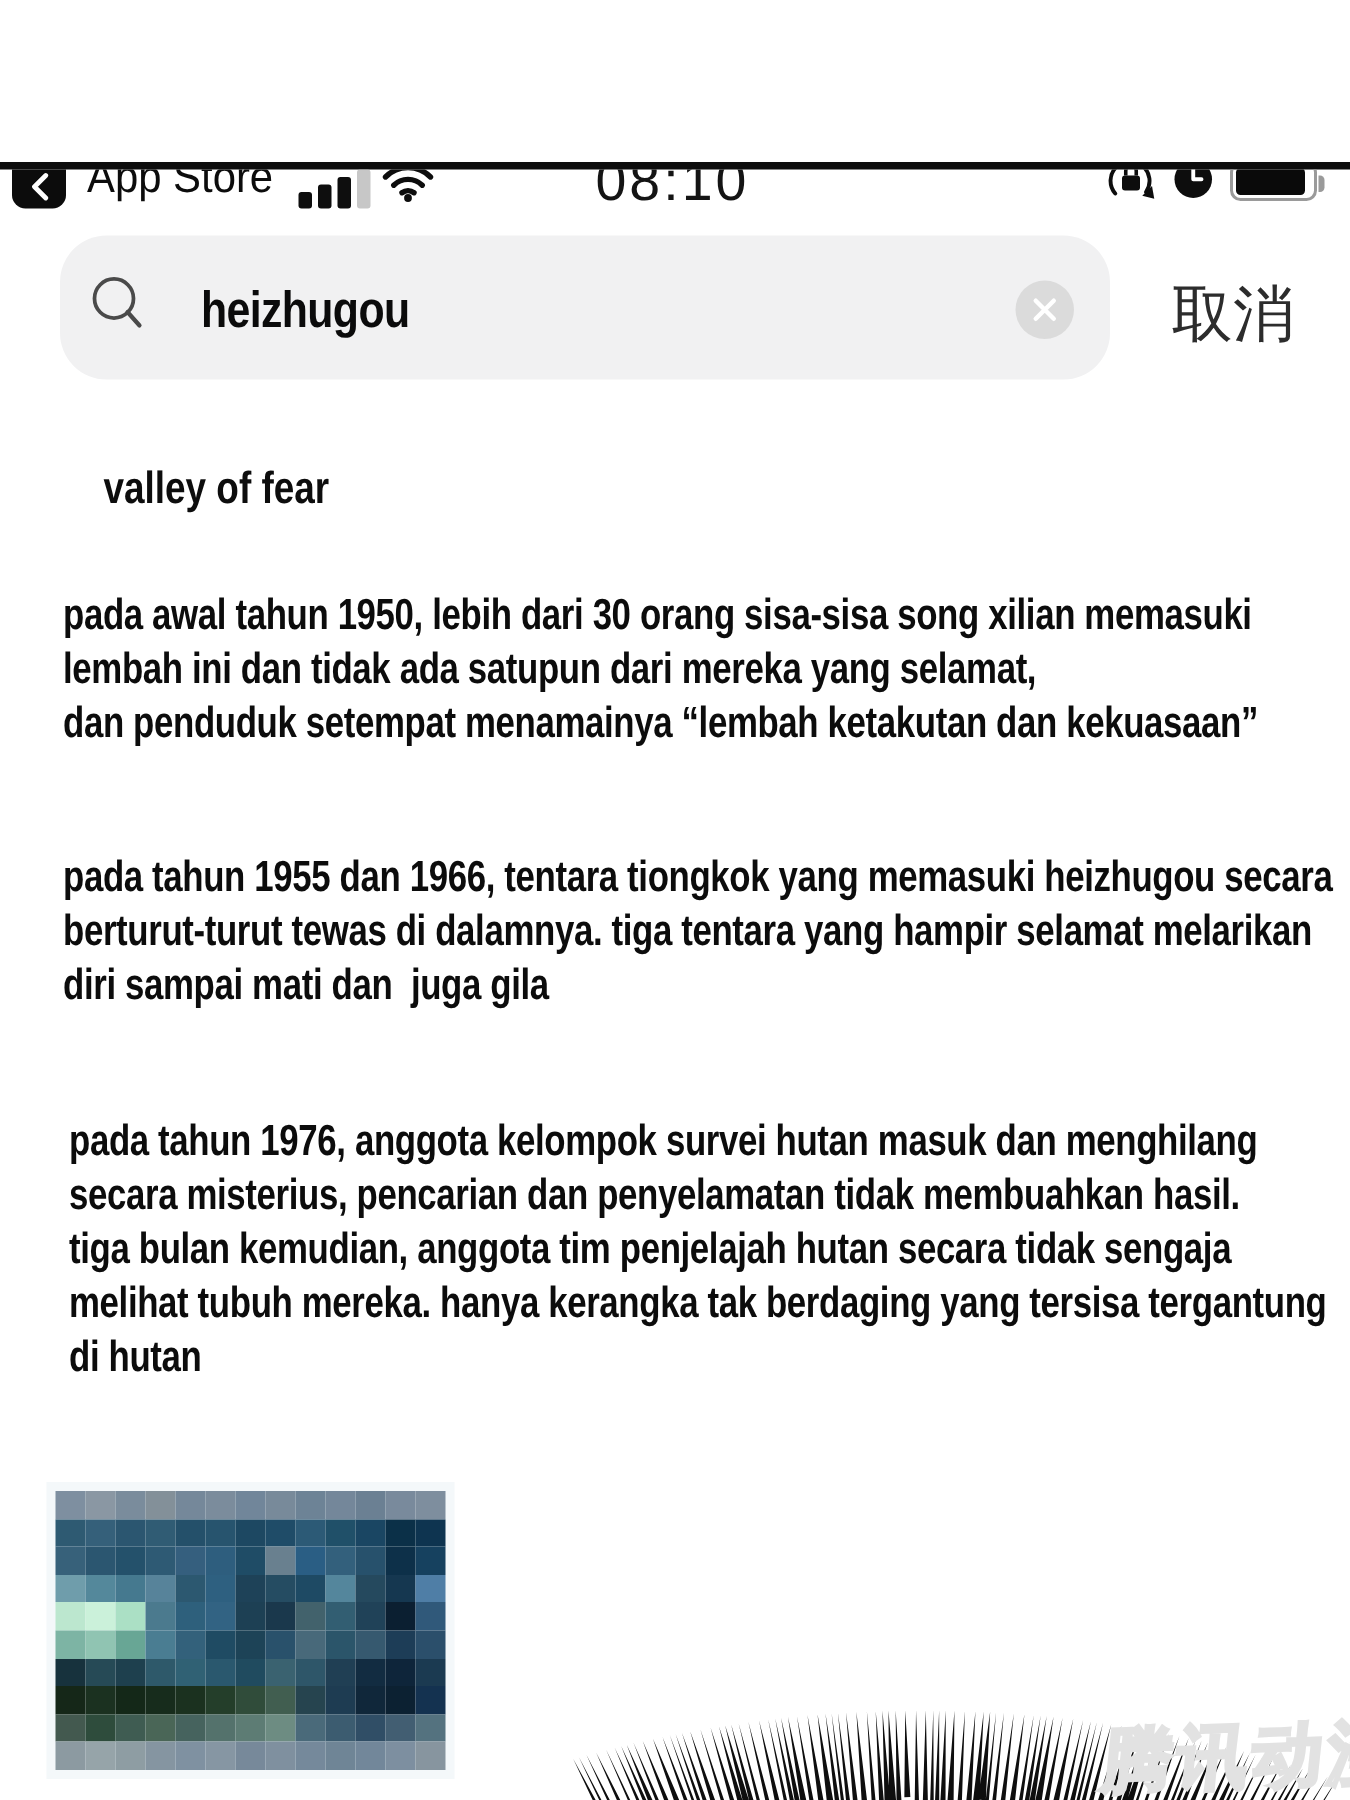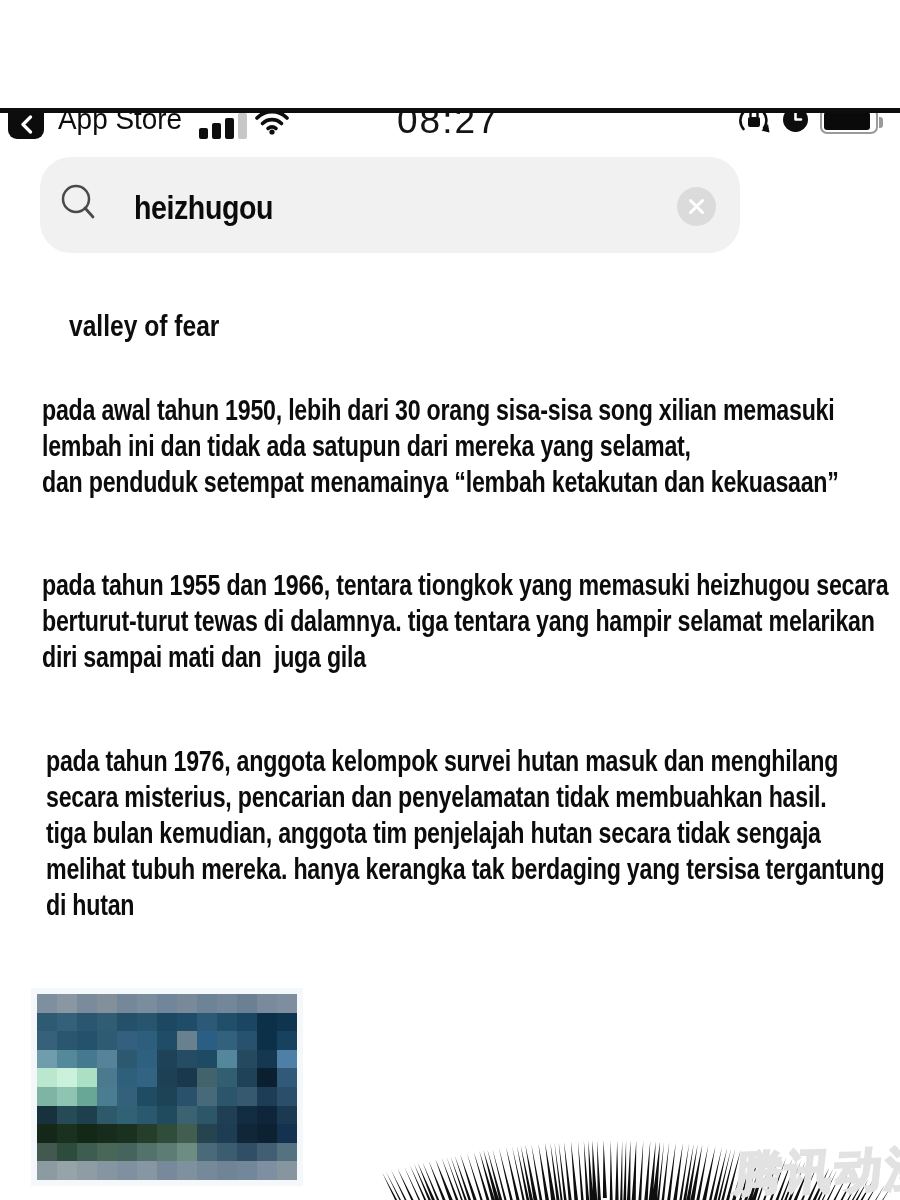--- a/index.html
+++ b/index.html
@@ -75,21 +75,21 @@
         <span class="b4"></span>
     </div>
     <div class="sb-el wifi">
       <svg width="36" height="31" viewBox="0 0 36 31">
         <path d="M3 14 A21 21 0 0 1 33 14" stroke="#0d0d0d" stroke-width="3.6" fill="none" stroke-linecap="round"></path>
         <path d="M8.5 19.5 A13.5 13.5 0 0 1 27.5 19.5" stroke="#0d0d0d" stroke-width="3.6" fill="none" stroke-linecap="round"></path>
         <path d="M14 24.5 A6.5 6.5 0 0 1 22 24.5" stroke="#0d0d0d" stroke-width="3.6" fill="none" stroke-linecap="round"></path>
         <circle cx="18" cy="28" r="2.6" fill="#0d0d0d"></circle>
       </svg>
     </div>
-    <div class="sb-el time">08:27</div>
+    <div class="sb-el time">08:10</div>
     <div class="sb-el rot-lock">
       <svg width="34" height="32" viewBox="0 0 34 32">
         <path d="M6.5 25 A13 13 0 1 1 27 24" stroke="#0d0d0d" stroke-width="2.6" fill="none" stroke-linecap="round"></path>
         <polygon points="31,20 24.5,26.5 32.5,28.5" fill="#0d0d0d"></polygon>
         <rect x="11" y="13" width="12" height="10" rx="2" fill="#0d0d0d"></rect>
         <path d="M13.5 13 v-3 a3.5 3.5 0 0 1 7 0 v3" stroke="#0d0d0d" stroke-width="2.4" fill="none"></path>
       </svg>
     </div>
     <div class="sb-el alarm">
       <svg width="27" height="27" viewBox="0 0 27 27">
@@ -107,20 +107,21 @@
   <svg class="mag" width="38" height="38" viewBox="0 0 38 38">
     <circle cx="16" cy="15" r="13" stroke="#4a4a4a" stroke-width="2.5" fill="none"></circle>
     <path d="M25 24 L33 33" stroke="#4a4a4a" stroke-width="2.8" stroke-linecap="round"></path>
   </svg>
   <div class="query">heizhugou</div>
   <div class="clear-btn">
     <svg width="17" height="17" viewBox="0 0 17 17">
       <path d="M2.5 2.5 L14.5 14.5 M14.5 2.5 L2.5 14.5" stroke="#ffffff" stroke-width="3" stroke-linecap="round"></path>
     </svg>
   </div>
+  <div class="cancel">取消</div>
 
   <div class="suggestion">valley of fear</div>
 
   <div class="para p1">
       <div class="tline">pada awal tahun 1950, lebih dari 30 orang sisa-sisa song xilian memasuki</div>
       <div class="tline">lembah ini dan tidak ada satupun dari mereka yang selamat,</div>
       <div class="tline">dan penduduk setempat menamainya “lembah ketakutan dan kekuasaan”</div>
     </div>
   <div class="para p2">
       <div class="tline">pada tahun 1955 dan 1966, tentara tiongkok yang memasuki heizhugou secara</div>

